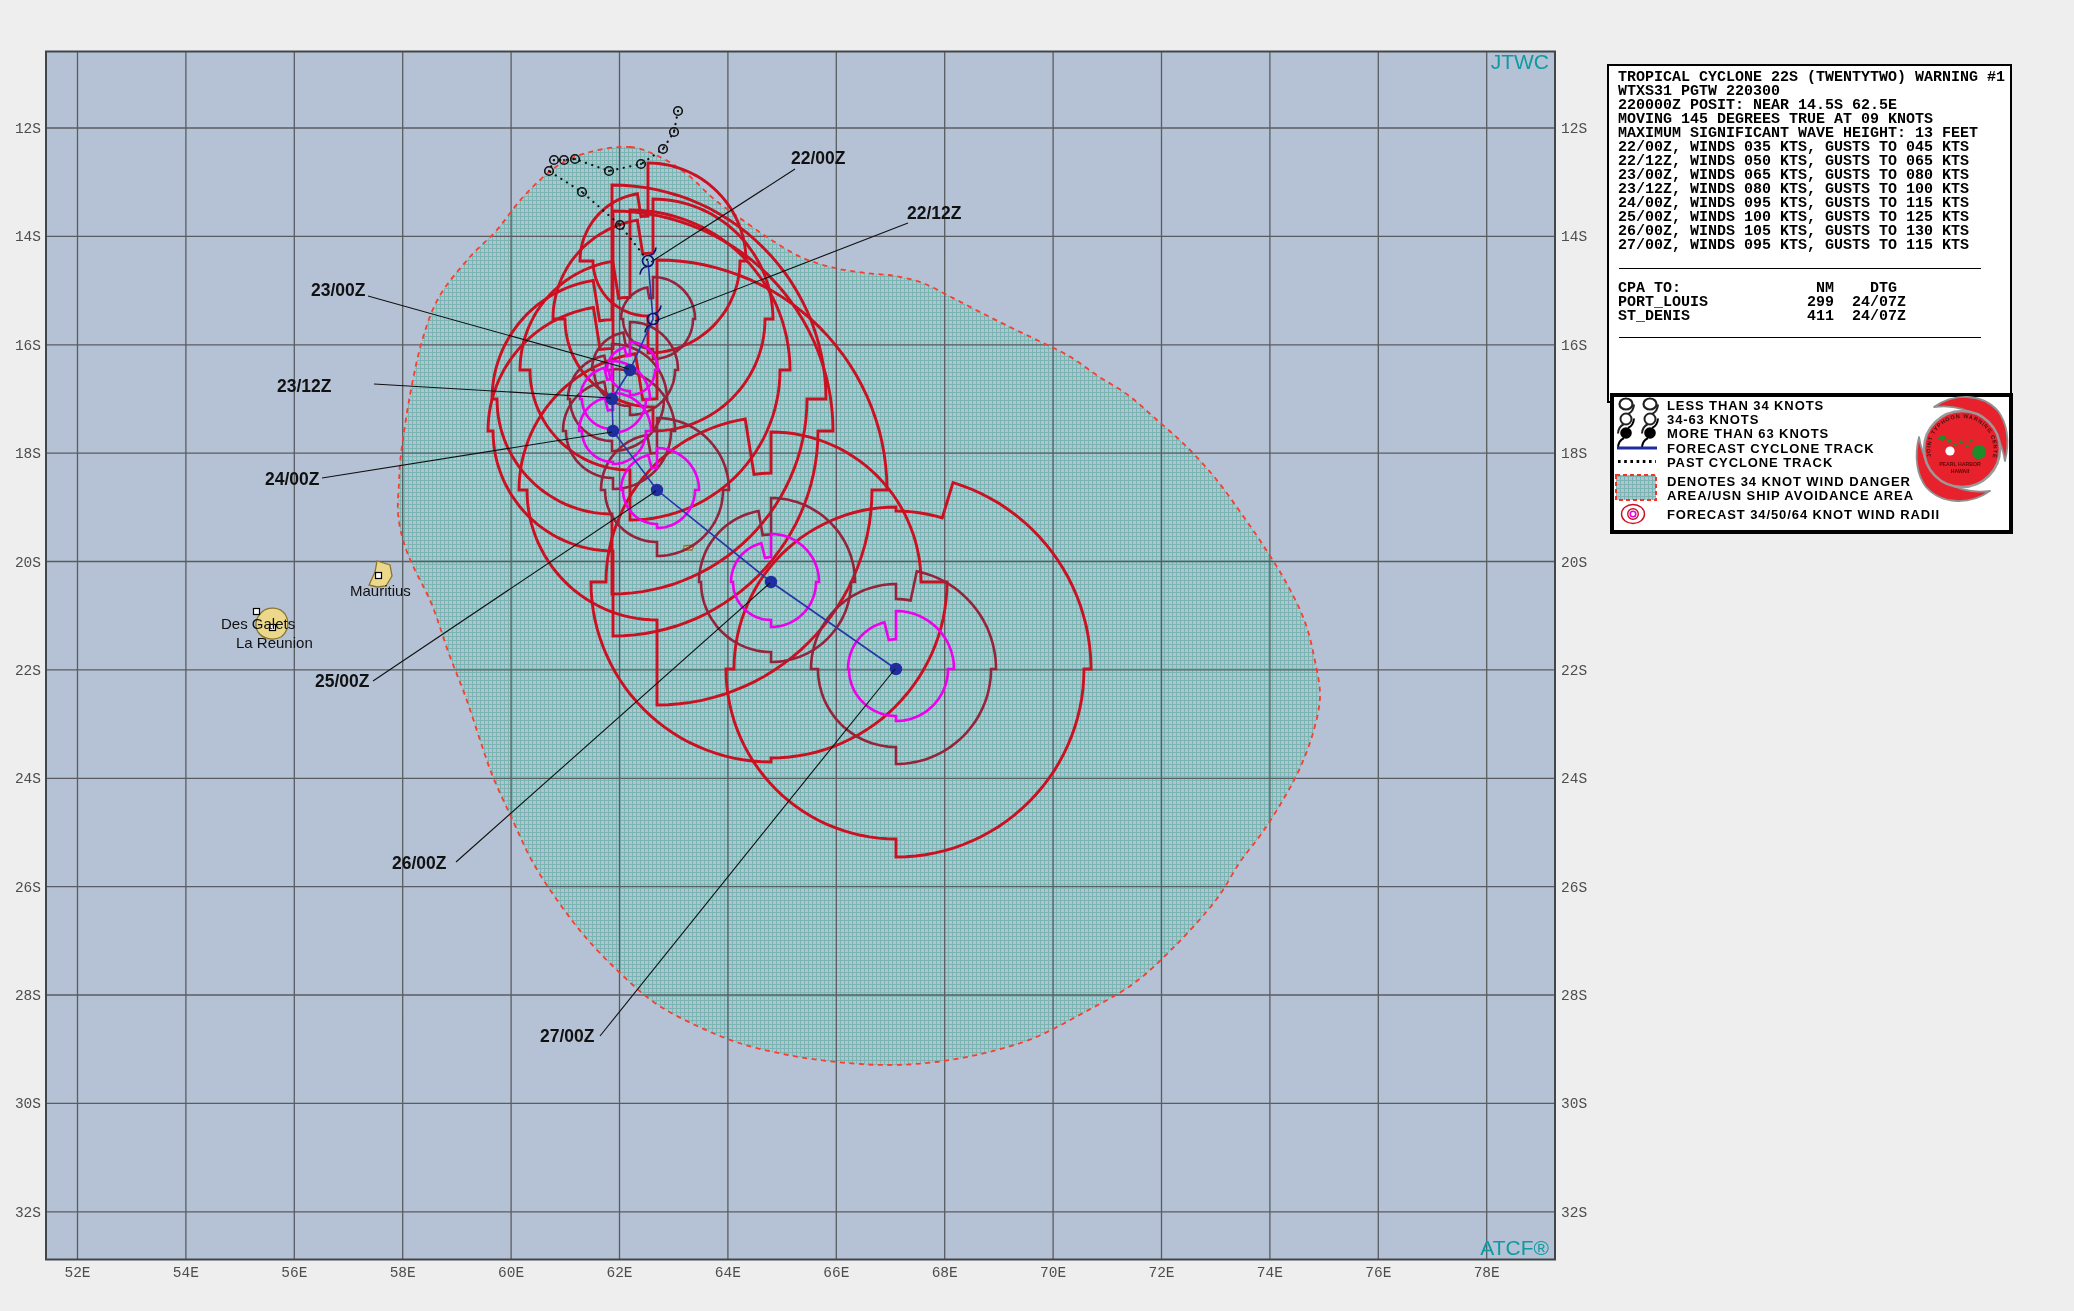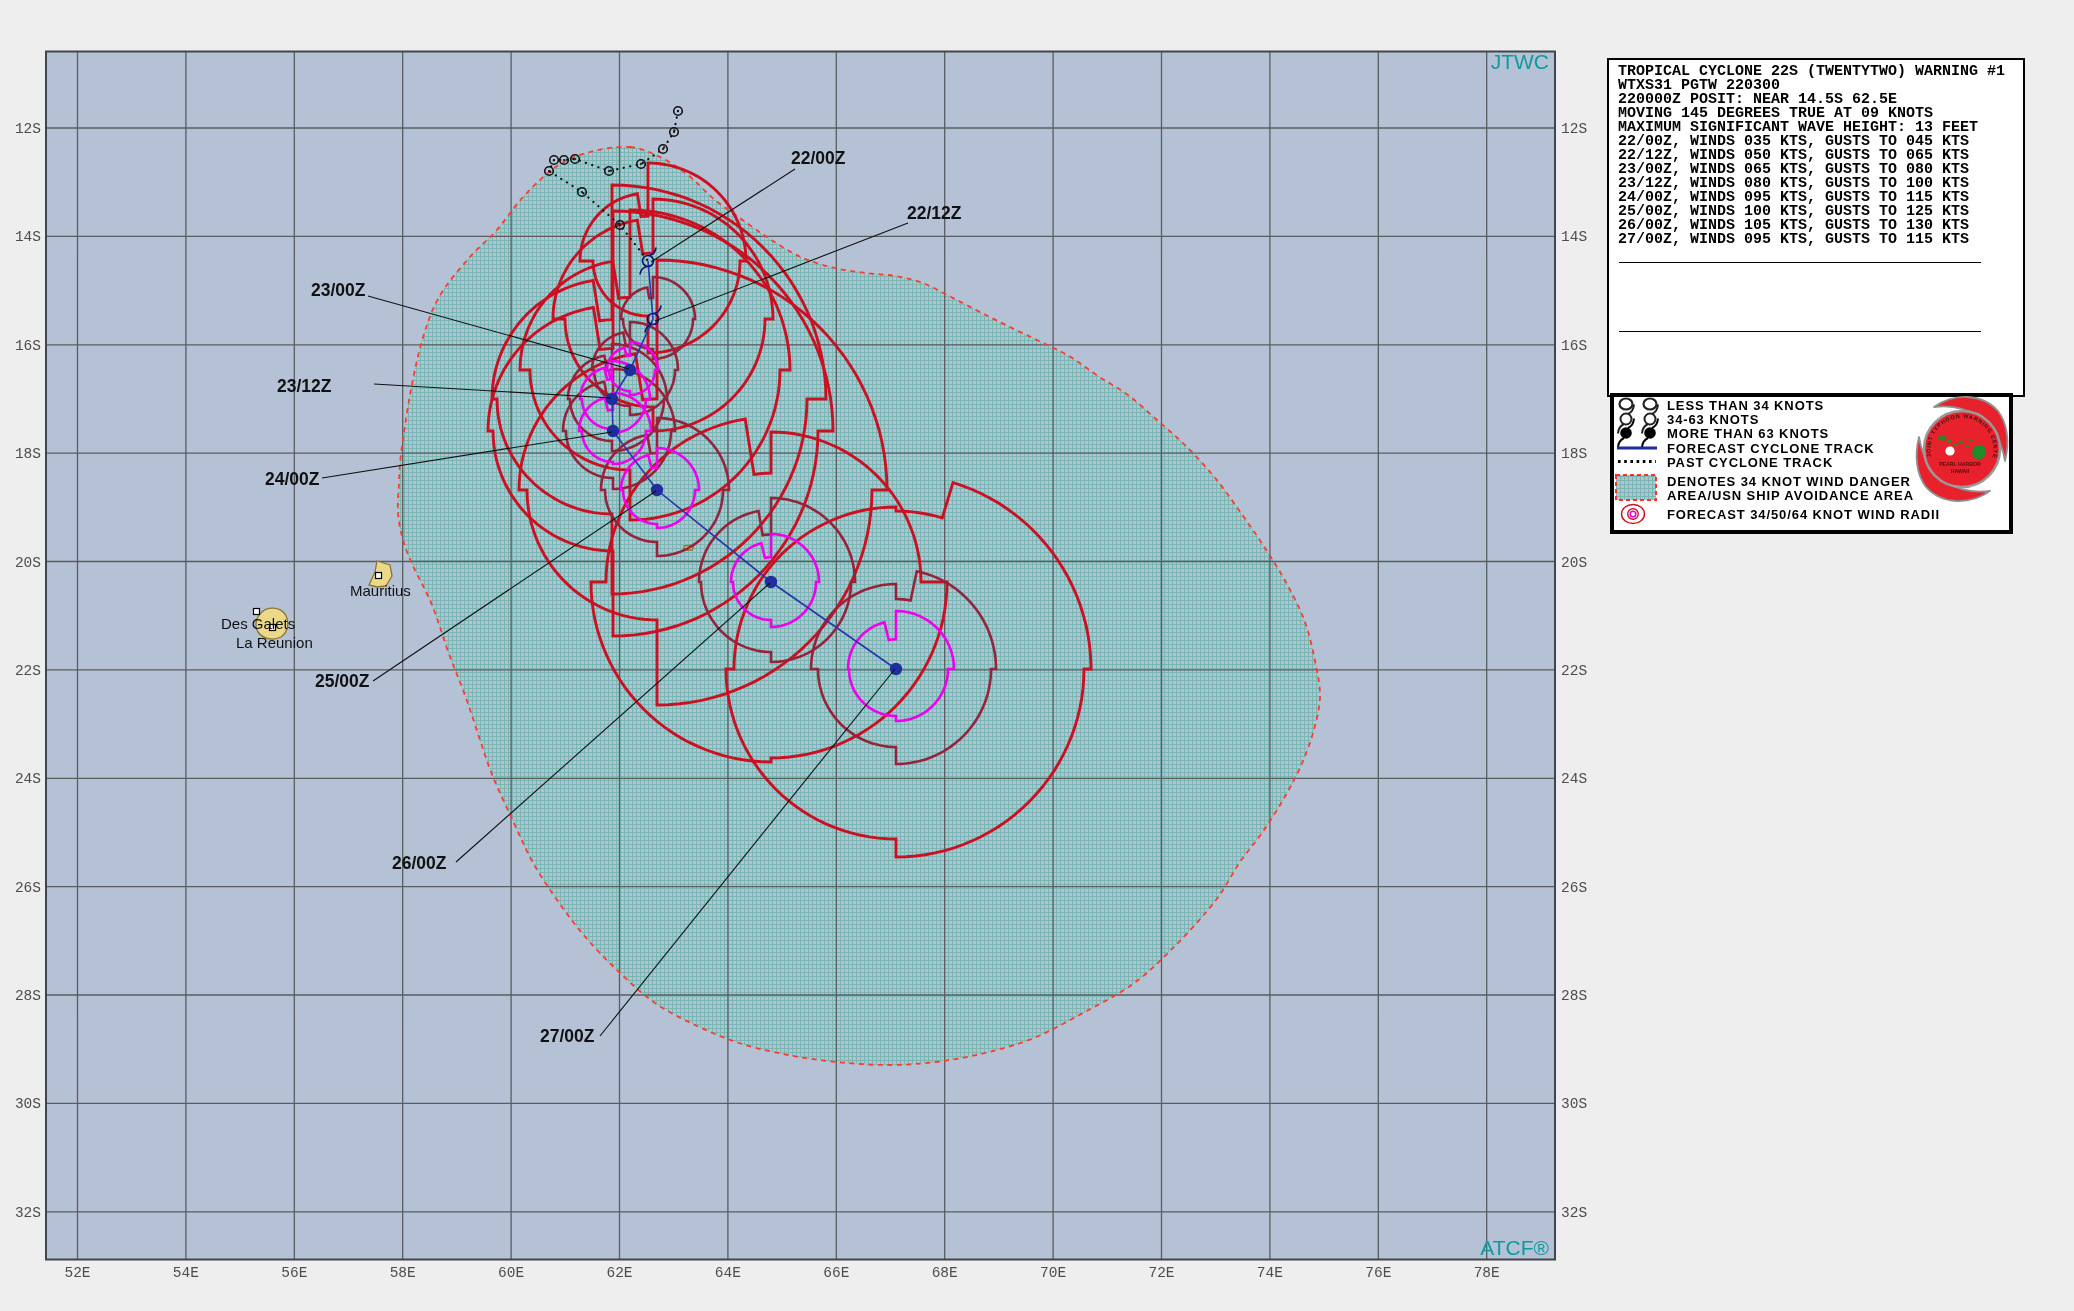--- a/index.html
+++ b/index.html
@@ -144,35 +144,38 @@
       <text x="727.9" y="1277" text-anchor="middle">64E</text>
       <text x="836.3" y="1277" text-anchor="middle">66E</text>
       <text x="944.7" y="1277" text-anchor="middle">68E</text>
       <text x="1053.1" y="1277" text-anchor="middle">70E</text>
       <text x="1161.5" y="1277" text-anchor="middle">72E</text>
       <text x="1269.9" y="1277" text-anchor="middle">74E</text>
       <text x="1378.3" y="1277" text-anchor="middle">76E</text>
       <text x="1486.7" y="1277" text-anchor="middle">78E</text>
     </g>
   </svg>
-<div class="box" style="left:1607px;top:58px;width:401px;height:335px;padding-left:13px;">
+<div class="box" style="left:1607px;top:64px;width:401px;height:335px;">
 <pre style="position:absolute;left:9px;top:5px;">TROPICAL CYCLONE 22S (TWENTYTWO) WARNING #1
 WTXS31 PGTW 220300
 220000Z POSIT: NEAR 14.5S 62.5E
 MOVING 145 DEGREES TRUE AT 09 KNOTS
 MAXIMUM SIGNIFICANT WAVE HEIGHT: 13 FEET
 22/00Z, WINDS 035 KTS, GUSTS TO 045 KTS
 22/12Z, WINDS 050 KTS, GUSTS TO 065 KTS
 23/00Z, WINDS 065 KTS, GUSTS TO 080 KTS
 23/12Z, WINDS 080 KTS, GUSTS TO 100 KTS
 24/00Z, WINDS 095 KTS, GUSTS TO 115 KTS
 25/00Z, WINDS 100 KTS, GUSTS TO 125 KTS
 26/00Z, WINDS 105 KTS, GUSTS TO 130 KTS
 27/00Z, WINDS 095 KTS, GUSTS TO 115 KTS</pre>
 <div style="position:absolute;left:10px;top:202px;width:362px;border-top:1.6px solid #000;"></div>
+<pre style="position:absolute;left:9px;top:216px;">CPA TO:               NM    DTG
+PORT_LOUIS           299  24/07Z
+ST_DENIS             411  24/07Z</pre>
 <div style="position:absolute;left:10px;top:271px;width:362px;border-top:1.6px solid #000;"></div>
 </div>
 <div class="box" style="left:1610px;top:393px;width:395px;height:133px;border-width:4px;"></div>
 <div style="position:absolute;left:1667px;top:398px;font-size:13px;font-weight:bold;letter-spacing:0.9px;white-space:nowrap;color:#000;">LESS THAN 34 KNOTS</div><div style="position:absolute;left:1667px;top:412px;font-size:13px;font-weight:bold;letter-spacing:0.9px;white-space:nowrap;color:#000;">34-63 KNOTS</div><div style="position:absolute;left:1667px;top:426px;font-size:13px;font-weight:bold;letter-spacing:0.9px;white-space:nowrap;color:#000;">MORE THAN 63 KNOTS</div><div style="position:absolute;left:1667px;top:441px;font-size:13px;font-weight:bold;letter-spacing:0.9px;white-space:nowrap;color:#000;">FORECAST CYCLONE TRACK</div><div style="position:absolute;left:1667px;top:455px;font-size:13px;font-weight:bold;letter-spacing:0.9px;white-space:nowrap;color:#000;">PAST CYCLONE TRACK</div><div style="position:absolute;left:1667px;top:474px;font-size:13px;font-weight:bold;letter-spacing:0.9px;white-space:nowrap;color:#000;">DENOTES 34 KNOT WIND DANGER</div><div style="position:absolute;left:1667px;top:488px;font-size:13px;font-weight:bold;letter-spacing:0.9px;white-space:nowrap;color:#000;">AREA/USN SHIP AVOIDANCE AREA</div><div style="position:absolute;left:1667px;top:507px;font-size:13px;font-weight:bold;letter-spacing:0.9px;white-space:nowrap;color:#000;">FORECAST 34/50/64 KNOT WIND RADII</div>
 <svg width="2074" height="1311" style="position:absolute;left:0;top:0">
     <ellipse cx="1626" cy="404" rx="6.5" ry="5.5" fill="none" stroke="#222" stroke-width="2.2"></ellipse>
     <ellipse cx="1650" cy="404" rx="6.5" ry="5.5" fill="none" stroke="#222" stroke-width="2.2"></ellipse>
     <circle cx="1626" cy="419" r="5.5" fill="none" stroke="#222" stroke-width="2"></circle>
     <path d="M1628,414 q5.5,-2.5 6,-9.5 M1624,424 q-5.5,2.5 -6,9.5" fill="none" stroke="#222" stroke-width="2"></path>
     <circle cx="1650" cy="419" r="5.5" fill="none" stroke="#222" stroke-width="2"></circle>

